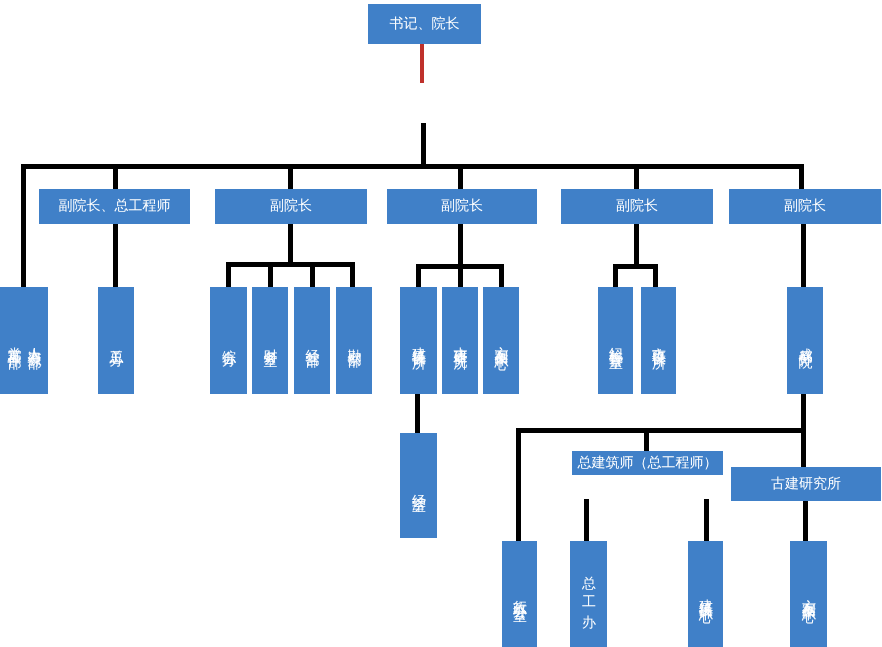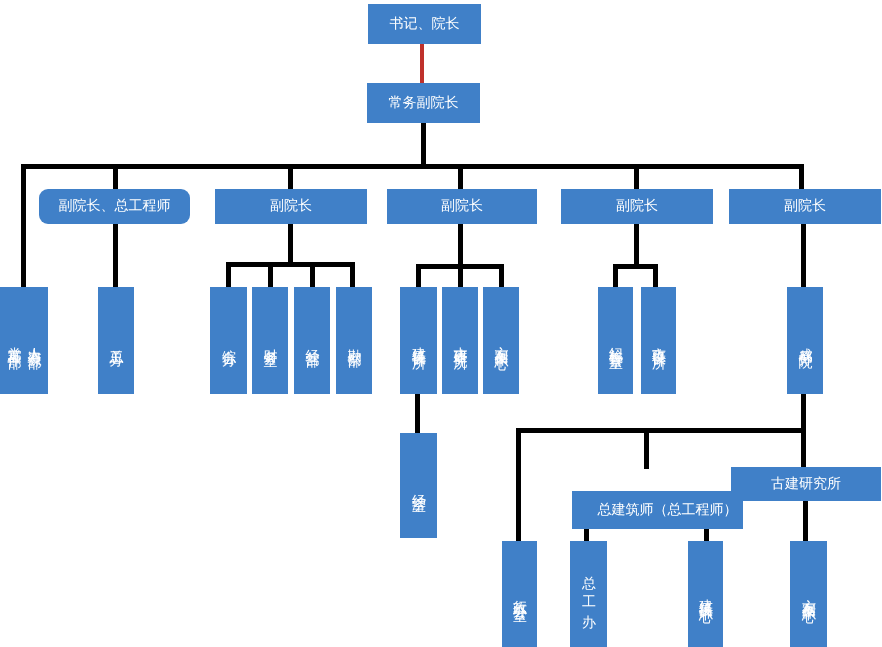--- a/index.html
+++ b/index.html
@@ -58,23 +58,22 @@
 
   <div class="line" style="left:801px;top:392px;width:5px;height:77px;"></div>
   <div class="line" style="left:516px;top:428px;width:290px;height:5px;"></div>
   <div class="line" style="left:516px;top:428px;width:5px;height:115px;"></div>
   <div class="line" style="left:644px;top:428px;width:5px;height:41px;"></div>
   <div class="line" style="left:584px;top:499px;width:5px;height:44px;"></div>
   <div class="line" style="left:704px;top:499px;width:5px;height:44px;"></div>
   <div class="line" style="left:803px;top:499px;width:5px;height:44px;"></div>
 
   <div class="box" style="left:368px;top:4px;width:113px;height:40px;">书记、院长</div>
-  <div class="box" style="left:367px;top:83px;width:113px;height:40px;">常务副院长</div>
 
-  <div class="box" style="left:39px;top:189px;width:151px;height:35px;border-radius:9px;">副院长、总工程师</div>
+  <div class="box" style="left:39px;top:189px;width:151px;height:35px;">副院长、总工程师</div>
   <div class="box" style="left:215px;top:189px;width:152px;height:35px;">副院长</div>
   <div class="box" style="left:387px;top:189px;width:150px;height:35px;">副院长</div>
   <div class="box" style="left:561px;top:189px;width:152px;height:35px;">副院长</div>
   <div class="box" style="left:729px;top:189px;width:152px;height:35px;">副院长</div>
 
   <div class="box combined" style="left:0px;top:287px;width:48px;height:107px;">
     <span class="vcol">党群工作部</span>
     <span class="vcol">人力资源部</span>
   </div>
   <div class="box vbox" style="left:98px;top:287px;width:36px;height:107px;">总工办</div>
@@ -84,21 +83,21 @@
   <div class="box vbox" style="left:336px;top:287px;width:36px;height:107px;">勘察部</div>
   <div class="box vbox" style="left:400px;top:287px;width:37px;height:107px;">建筑设计所</div>
   <div class="box vbox" style="left:442px;top:287px;width:36px;height:107px;">古建研究所</div>
   <div class="box vbox" style="left:483px;top:287px;width:36px;height:107px;">方案创作中心</div>
   <div class="box vbox" style="left:598px;top:287px;width:35px;height:107px;">纪检督察室</div>
   <div class="box vbox" style="left:641px;top:287px;width:35px;height:107px;">市政设计所</div>
   <div class="box vbox" style="left:787px;top:287px;width:36px;height:107px;">成都分院</div>
 
   <div class="box vbox" style="left:400px;top:433px;width:37px;height:105px;">经济室</div>
 
-  <div class="box" style="left:572px;top:491px;width:151px;height:38px;padding-left:20px;">总建筑师（总工程师）</div>
+  <div class="box" style="left:572px;top:451px;width:151px;height:24px;">总建筑师（总工程师）</div>
   <div class="box" style="left:731px;top:467px;width:150px;height:34px;">古建研究所</div>
 
   <div class="box vbox" style="left:502px;top:541px;width:35px;height:106px;">行政办公室</div>
   <div class="box vbox spread" style="left:570px;top:541px;width:37px;height:106px;">总工办</div>
   <div class="box vbox" style="left:688px;top:541px;width:35px;height:106px;">建筑设计中心</div>
   <div class="box vbox" style="left:790px;top:541px;width:37px;height:106px;">方案创作中心</div>
 
 </div>
 
 </body></html>

